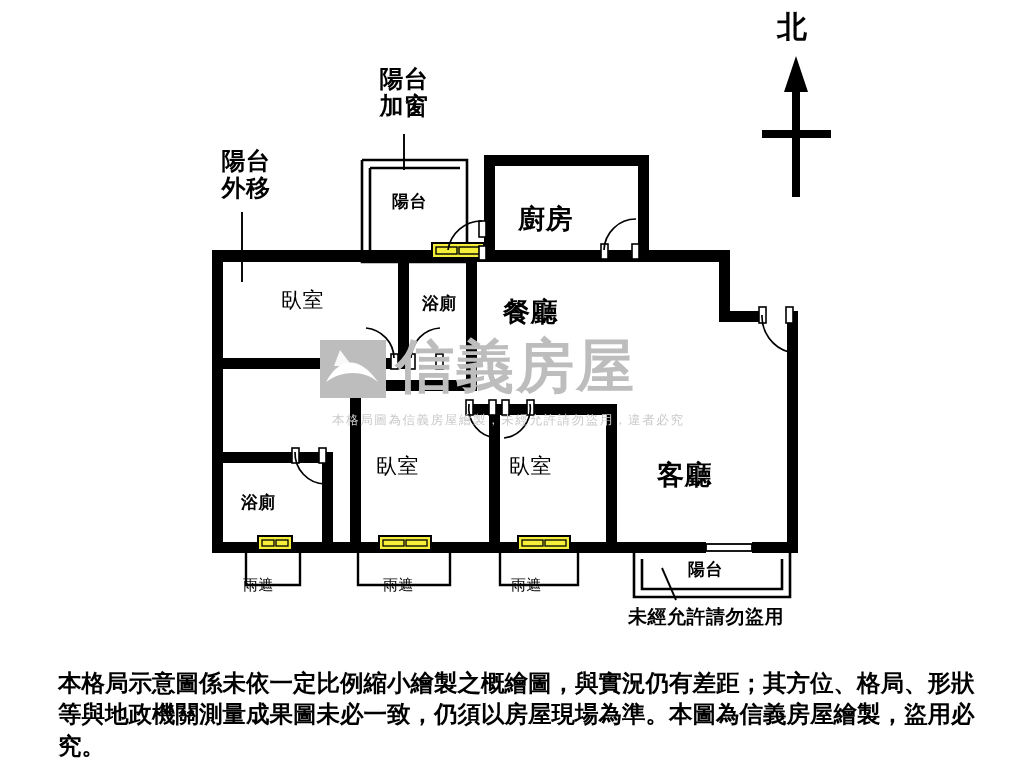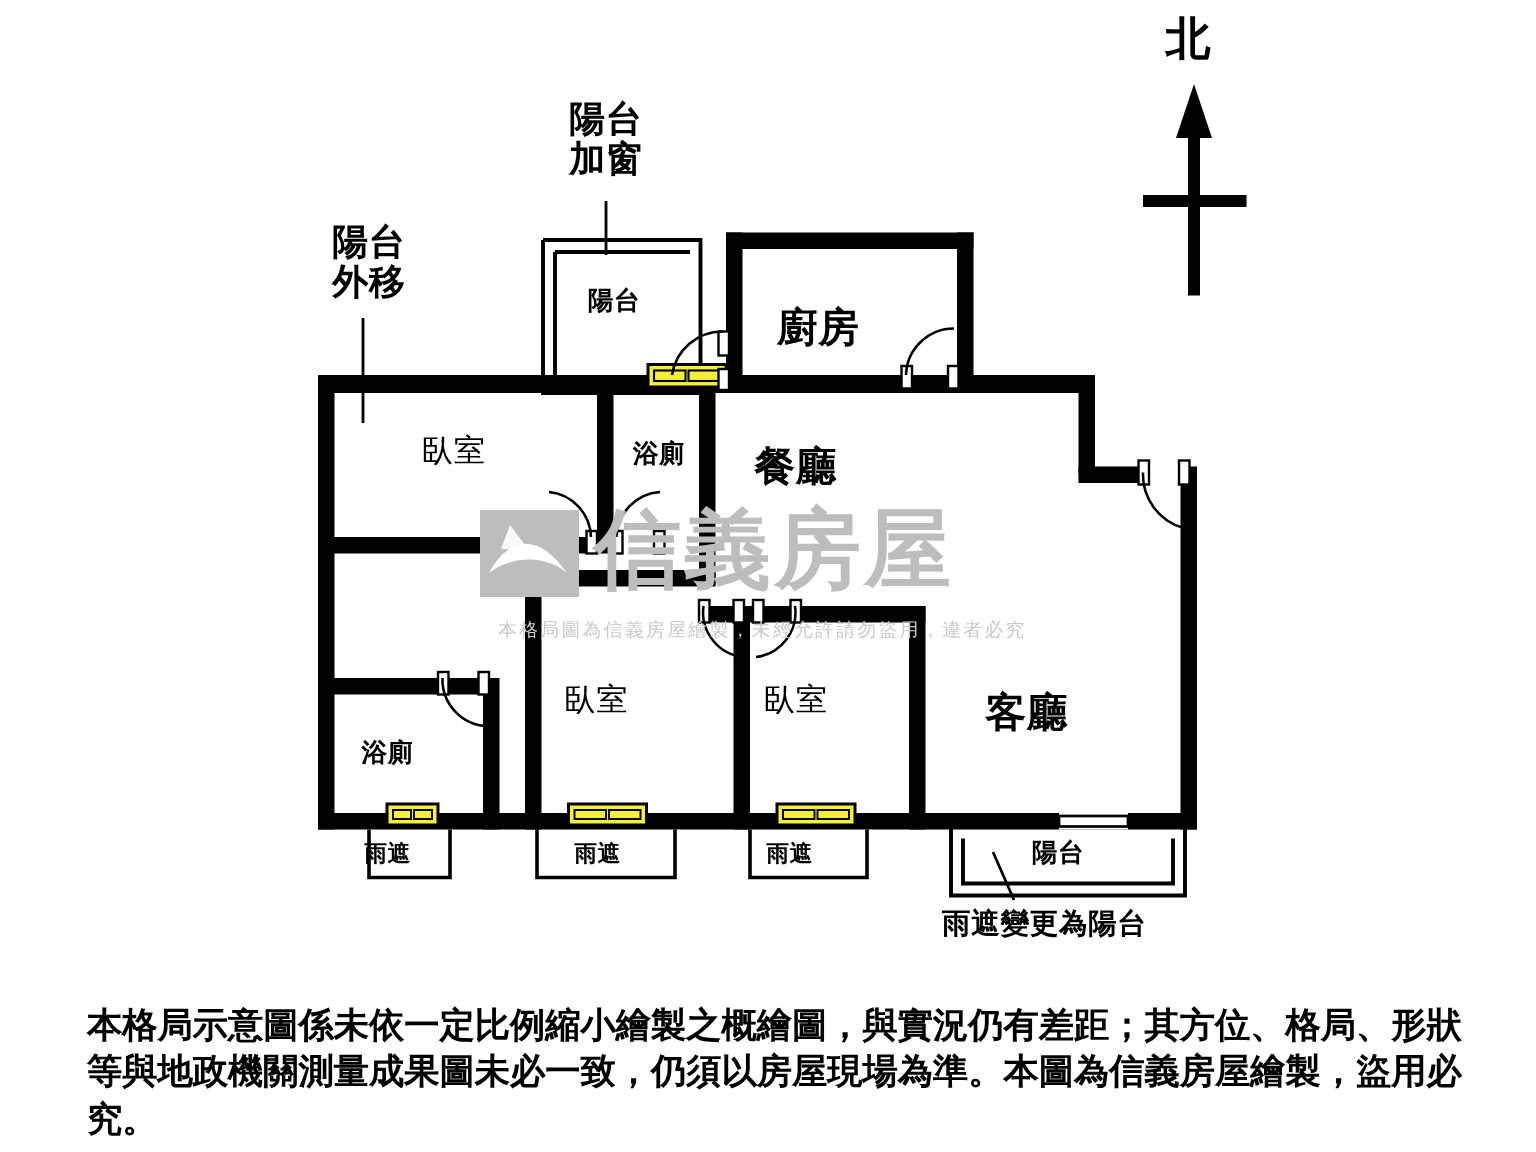--- a/index.html
+++ b/index.html
@@ -39,21 +39,21 @@
     line-height: 1.12;
     font-family: "DejaVu Serif", "Liberation Serif", serif;
     color: #000;
     letter-spacing: 0.5px;
   }
   .lbl-room-lg { font-size: 27px; font-weight: 700; margin-top: 12px; }
   .lbl-room-md { font-size: 21px; font-weight: 400; }
   .lbl-room-sm { font-size: 17px; font-weight: 700; }
   .lbl-note    { font-size: 24px; font-weight: 700; text-align: center; }
   .lbl-note-sm { font-size: 19px; font-weight: 700; }
-  .lbl-tiny    { font-size: 15px; font-weight: 700; }
+  .lbl-tiny    { font-size: 15px; font-weight: 400; margin-top: 16px; }
   .lbl-north   { font-size: 30px; font-weight: 700; }
 
   
   #watermark {
     position: absolute;
     left: 320px;
     top: 330px;
     width: 390px;
     height: 105px;
     pointer-events: none;
@@ -287,37 +287,37 @@
 外移</div>
 
   <div class="lbl lbl-room-sm" style="left:392px; top:192px;">陽台</div>
 
   <div class="lbl lbl-room-lg" style="left:518px; top:192px;">廚房</div>
 
   <div class="lbl lbl-room-md" style="left:281px; top:289px;">臥室</div>
 
   <div class="lbl lbl-room-sm" style="left:422px; top:294px;">浴廁</div>
 
-  <div class="lbl lbl-room-lg" style="left:503px; top:285px;">餐廳</div>
+  <div class="lbl lbl-room-lg" style="left:503px; top:285px;font-family:Liberation Serif, serif;">餐廳</div>
 
   <div class="lbl lbl-room-lg" style="left:657px; top:448px;font-family:Liberation Serif, serif;">客廳</div>
 
   <div class="lbl lbl-room-sm" style="left:241px; top:493px;">浴廁</div>
 
   <div class="lbl lbl-room-md" style="left:376px; top:455px;">臥室</div>
 
   <div class="lbl lbl-room-md" style="left:509px; top:455px;">臥室</div>
 
   <div class="lbl lbl-room-sm" style="left:688px; top:560px;">陽台</div>
 
   <div class="lbl lbl-tiny" style="left:243px; top:561px;">雨遮</div>
   <div class="lbl lbl-tiny" style="left:383px; top:561px;">雨遮</div>
   <div class="lbl lbl-tiny" style="left:511px; top:561px;">雨遮</div>
 
-  <div class="lbl lbl-note-sm" style="left:628px; top:606px;">雨遮變更為陽台</div>
+  <div class="lbl lbl-note-sm" style="left:628px; top:606px;">未經允許請勿盜用</div>
 
   <div id="watermark">
     <svg class="wm-logo" viewBox="0 0 66 66">
       <rect x="0" y="4" width="66" height="58" fill="#bdbdbd"></rect>
       <path d="M 6 46 C 20 20, 40 20, 58 46 C 44 34, 22 34, 6 46 Z" fill="#ffffff"></path>
       <path d="M 20 14 L 32 30 L 14 30 Z" fill="#ffffff" opacity="0.9"></path>
     </svg>
     <div class="wm-text">信義房屋</div>
     <div class="wm-sub">本格局圖為信義房屋繪製，未經允許請勿盜用，違者必究</div>
   </div>

